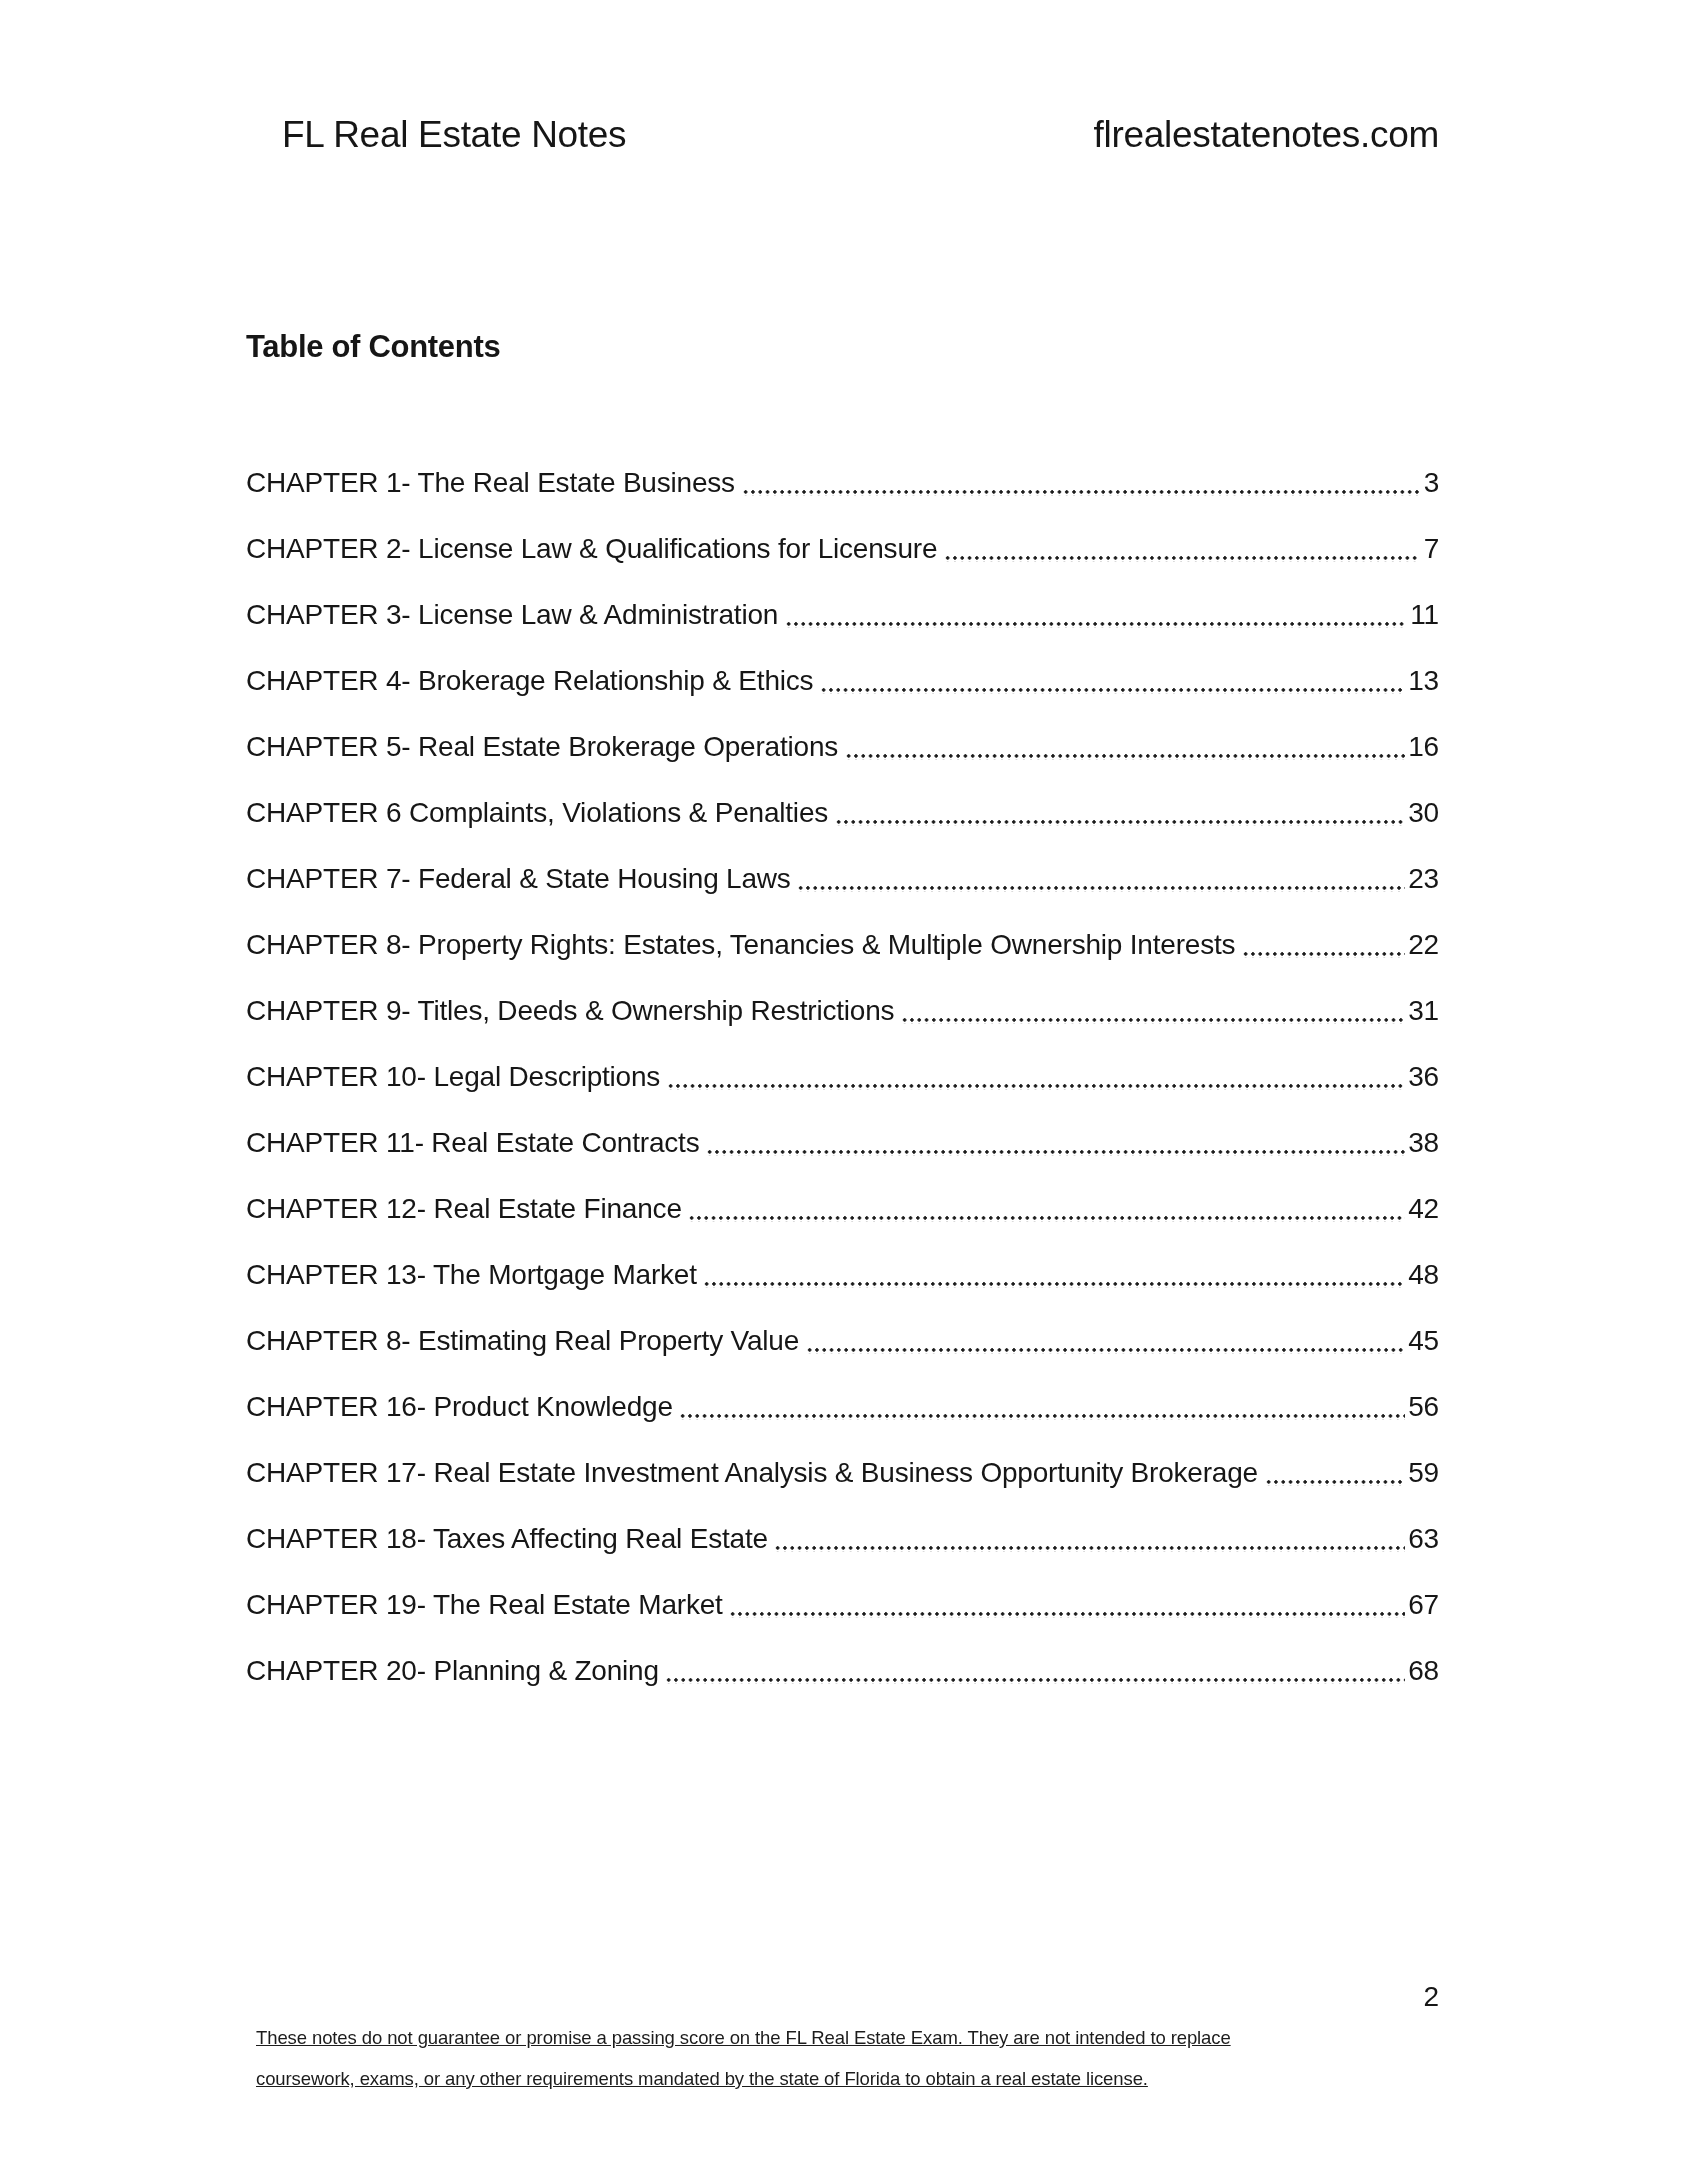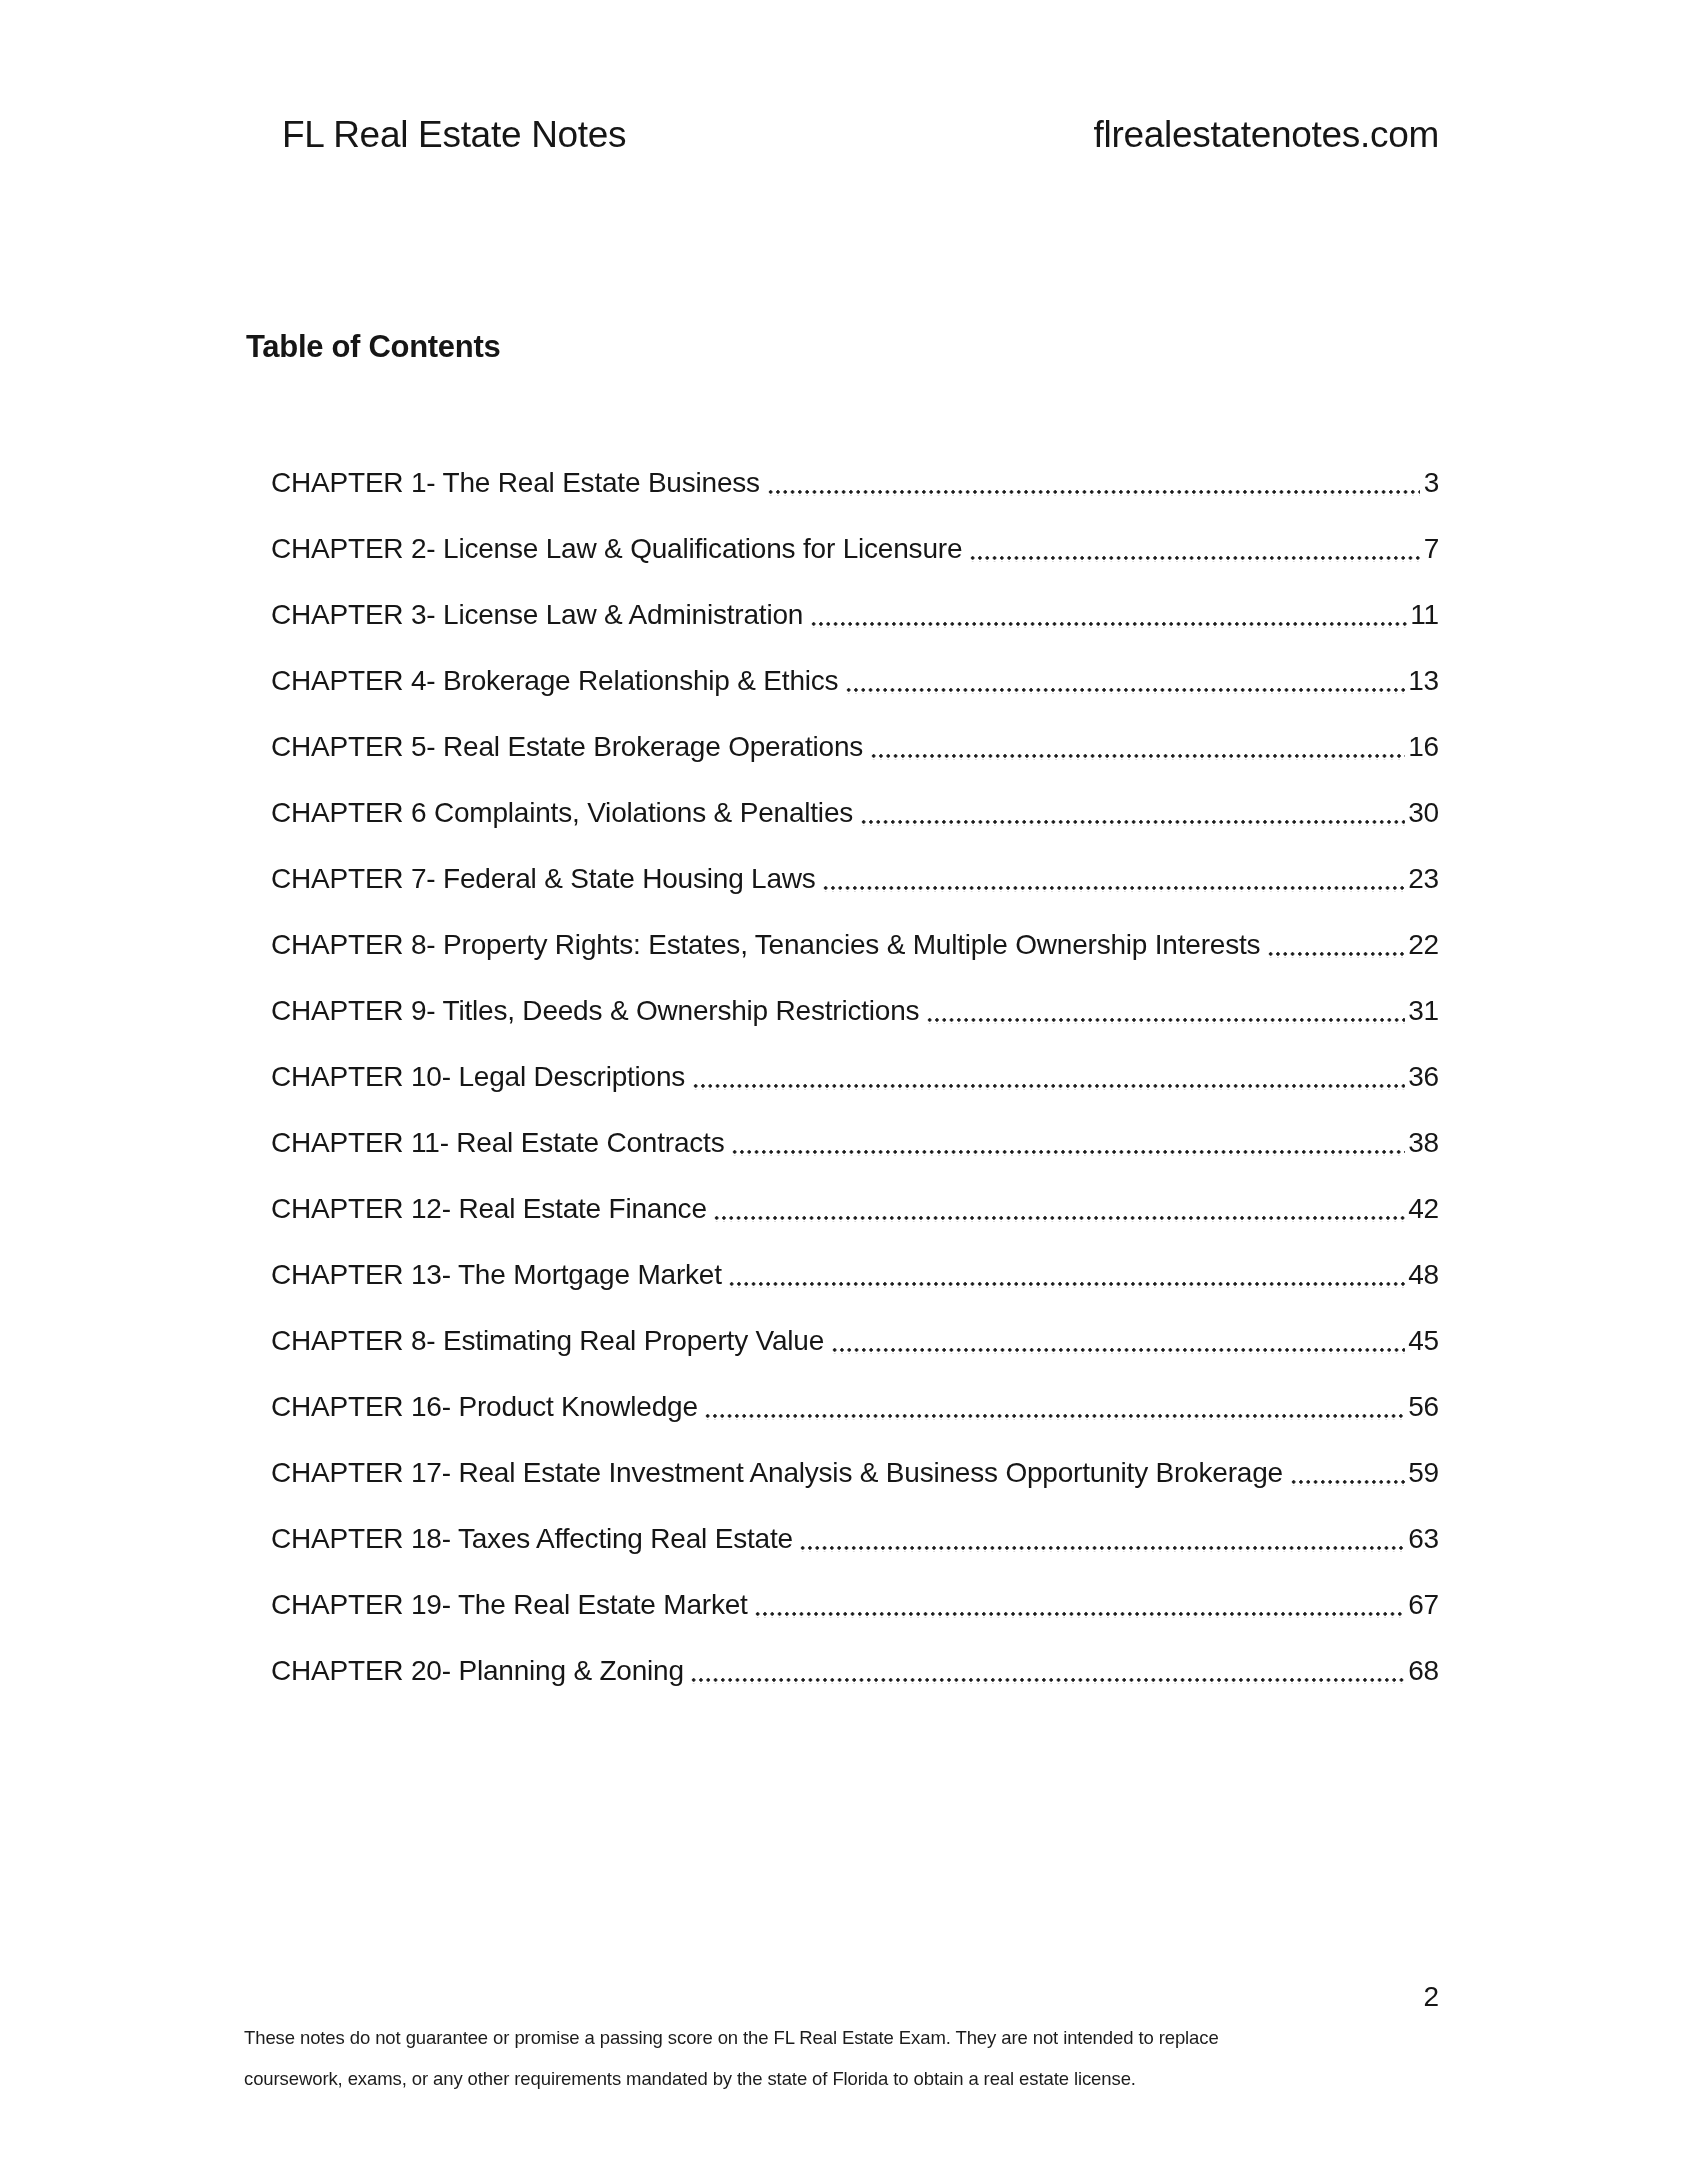--- a/index.html
+++ b/index.html
@@ -38,21 +38,20 @@
     font-size: 31px;
     font-weight: bold;
     letter-spacing: -0.3px;
   }
   
   .toc-list {
     position: absolute;
     top: 450px;
     left: 246px;
     right: 248px;
-    margin-left: 25px;
   }
   .toc-row {
     display: flex;
     align-items: center;
     height: 66px;
     font-size: 28px;
     letter-spacing: -0.2px;
     white-space: nowrap;
   }
   .toc-label { flex: 0 0 auto; }
@@ -71,25 +70,26 @@
   
   .footer-page-number {
     position: absolute;
     top: 1981px;
     right: 248px;
     font-size: 28px;
   }
   .footer-disclaimer {
     position: absolute;
     top: 2017px;
-    left: 244px;
+    left: 256px;
     right: 248px;
     font-size: 18.5px;
     letter-spacing: -0.1px;
     color: #1c1c1c;
+    text-decoration: underline;
   }
   .footer-disclaimer > div {
     line-height: 41px;
     white-space: nowrap;
   }
 </style>
 </head>
 <body>
 
 <div class="page">

